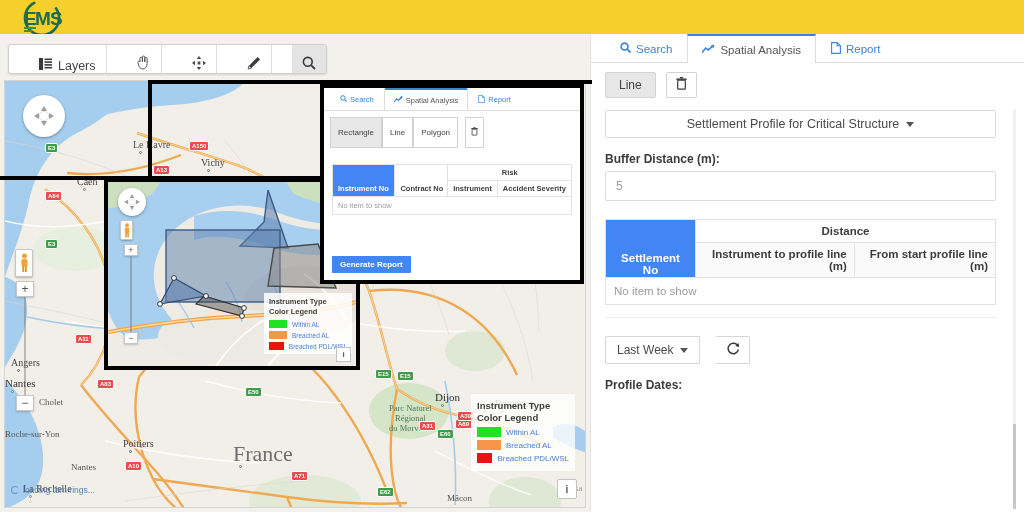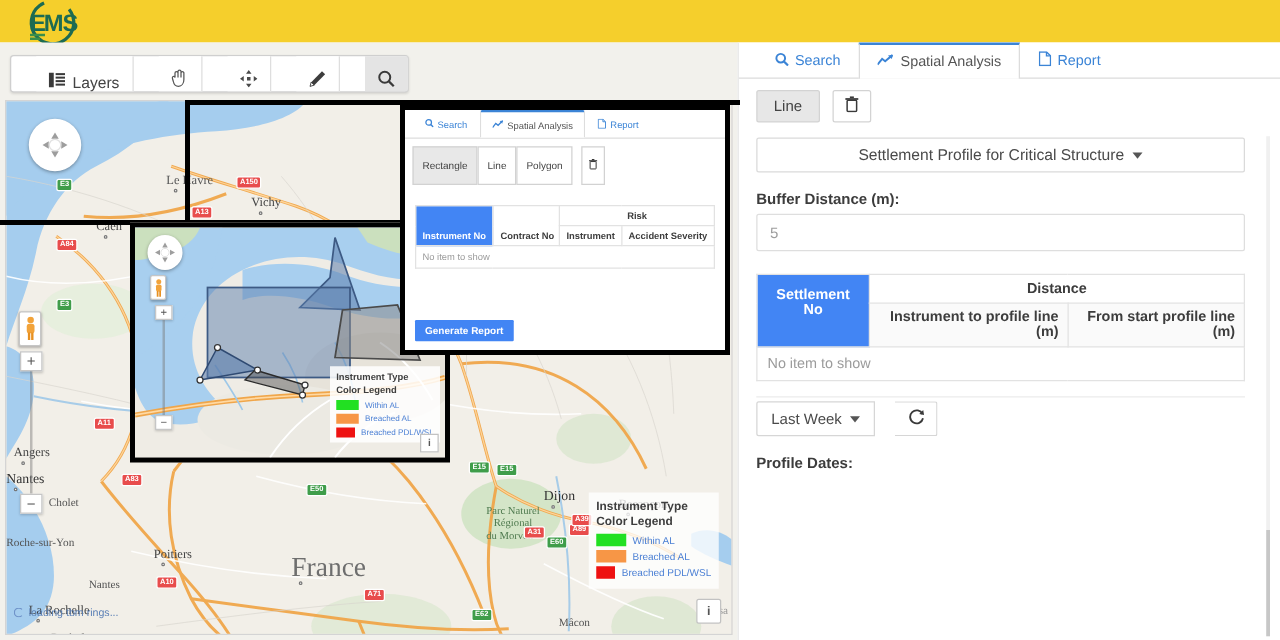--- a/index.html
+++ b/index.html
@@ -185,27 +185,27 @@
   .fld-label { margin:14px 14px 5px 14px; font-size:12px; color:#3c3c3c; font-weight:bold; }
   .fld-input {
     margin:0 14px; height:30px; width:calc(100% - 42px);
     border:1px solid #dedede; border-radius:2px; background:#fff;
     display:flex; align-items:center; padding:0 10px;
     font-size:12px; color:#9d9d9d; cursor:text;
   }
 
   #rpTable { margin:18px 14px 0 14px; width:calc(100% - 42px); }
   #rpTable th { font-size:11.5px; font-weight:bold; color:#3d3d3d; padding:5px 7px; background:#fafafa; }
-  #rpTable th.blue { background:#4285f4; color:#fff; text-align:center; vertical-align:bottom; padding-bottom:23px; }
+  #rpTable th.blue { background:#4285f4; color:#fff; text-align:center; vertical-align:bottom; padding-bottom:1px; }
   #rpTable th.ctr { text-align:center; background:#fff; }
   #rpTable th.rt { text-align:right; vertical-align:bottom; }
   #rpTable td.empty { font-size:11.5px; color:#9b9b9b; padding:7px 8px; background:#fff; }
   .tbl-rule { margin:12px 14px 0 14px; width:calc(100% - 42px); height:1px; background:#ececec; }
 
-  #lastWeekRow { display:flex; margin:3px 14px 0 14px;gap:16px; }
+  #lastWeekRow { display:flex; margin:18px 14px 0 14px;gap:16px; }
   #lastWeekBtn {
     height:28px; padding:0 11px; border:1px solid #d6d6d6; background:#fff;
     display:flex; align-items:center; font-size:12px; color:#4a4a4a;
     border-radius:2px 0 0 2px; cursor:pointer;
   }
   #refreshBtn {
     height:28px; width:34px; border:1px solid #d6d6d6; border-left:none;
     background:#fff; display:flex; align-items:center; justify-content:center;
     border-radius:0 2px 2px 0; cursor:pointer;
   }

